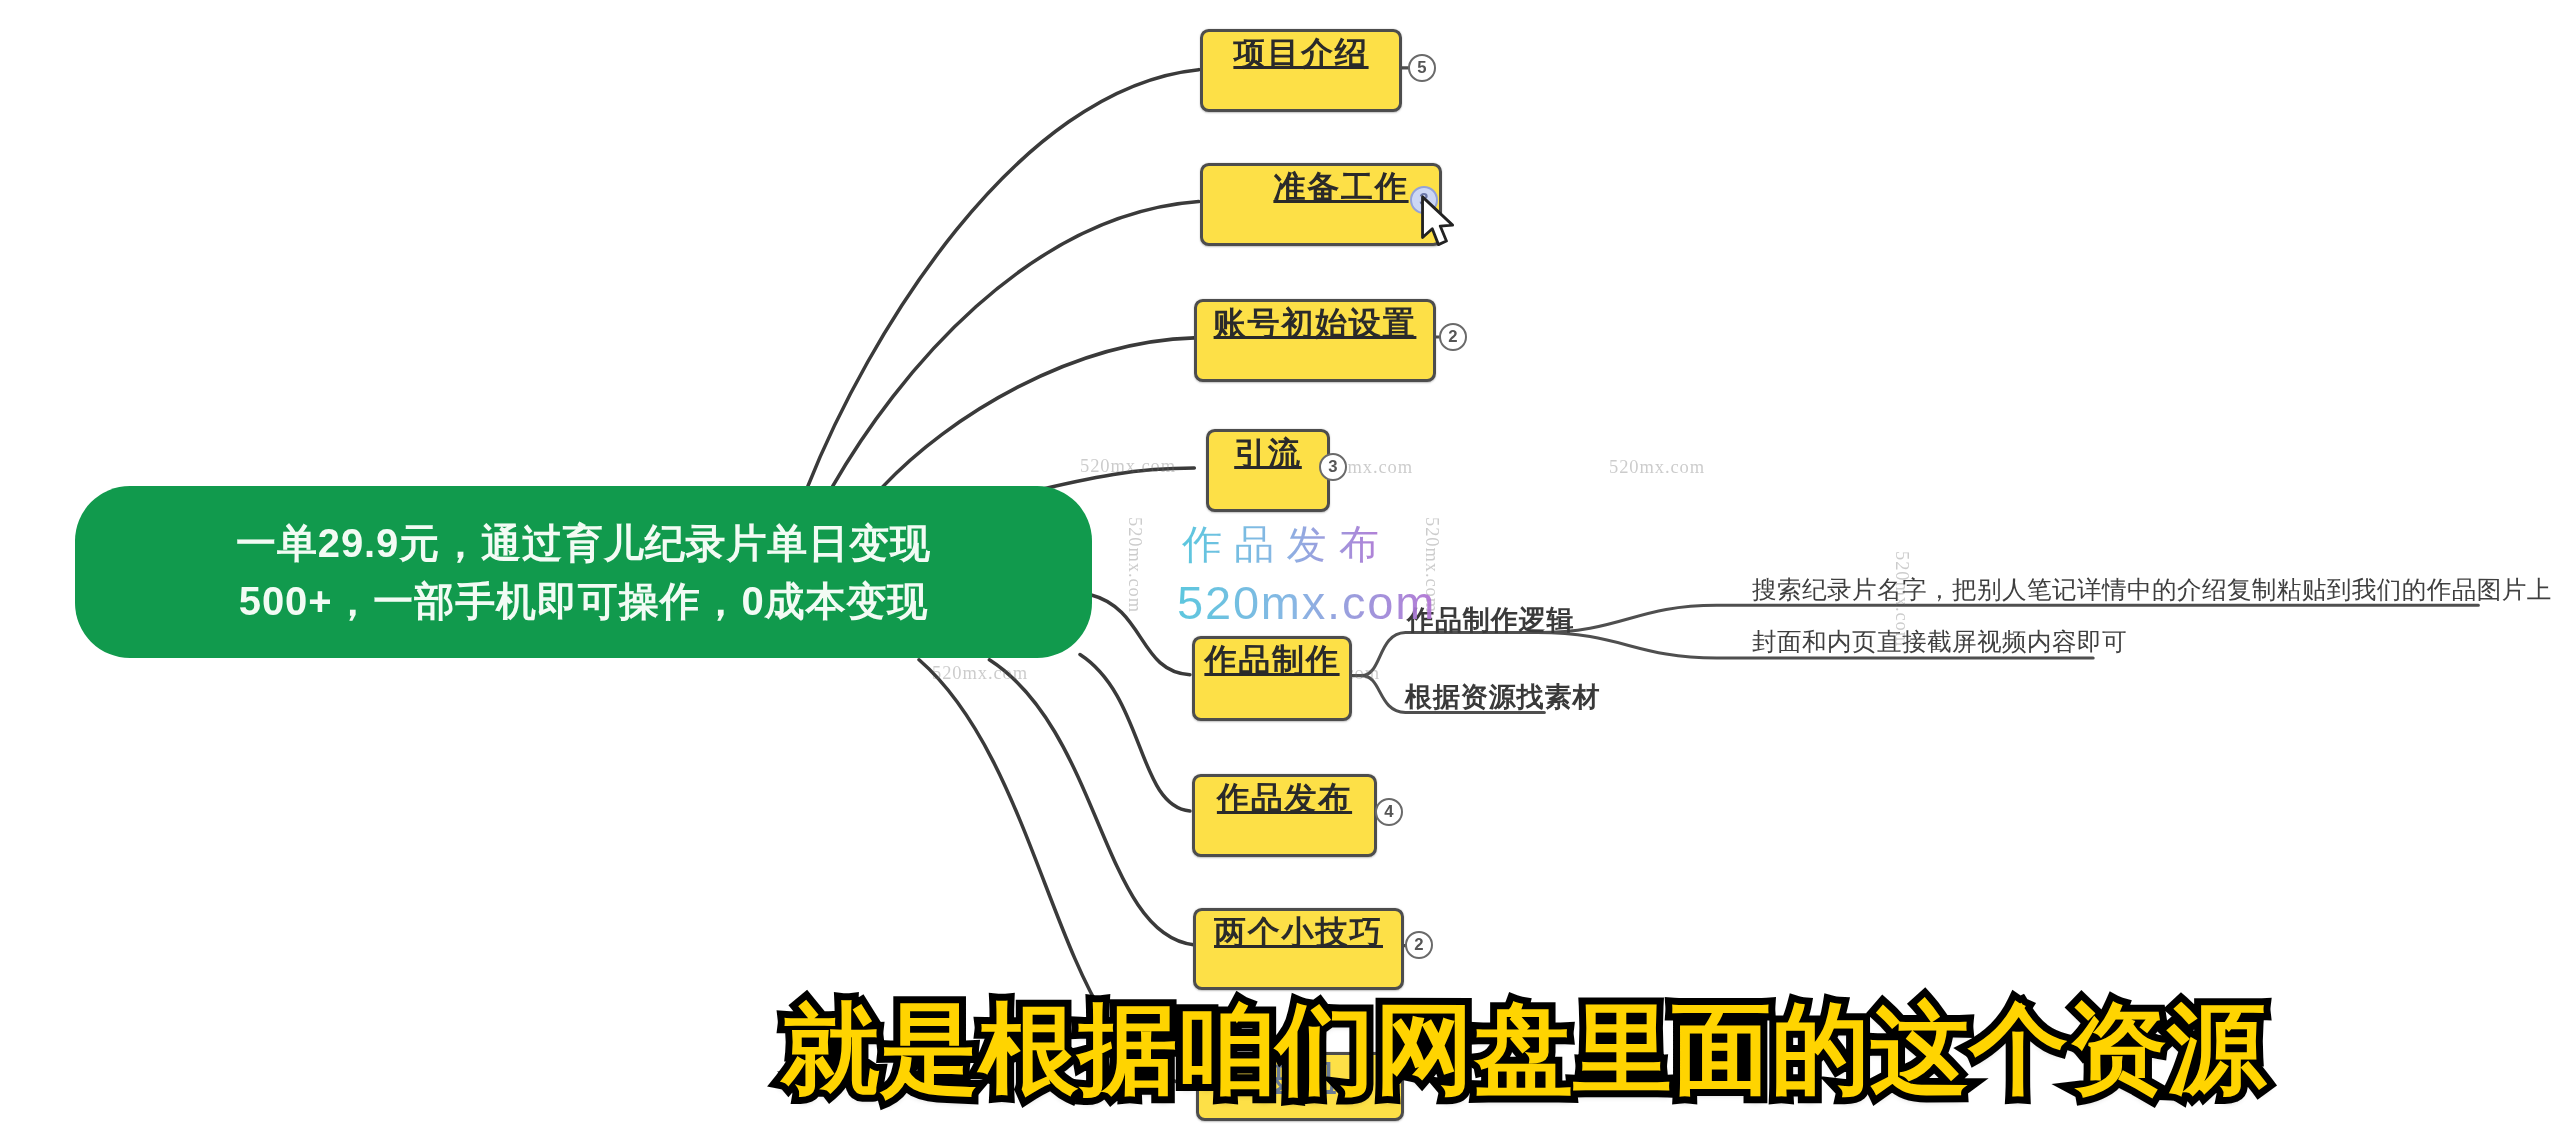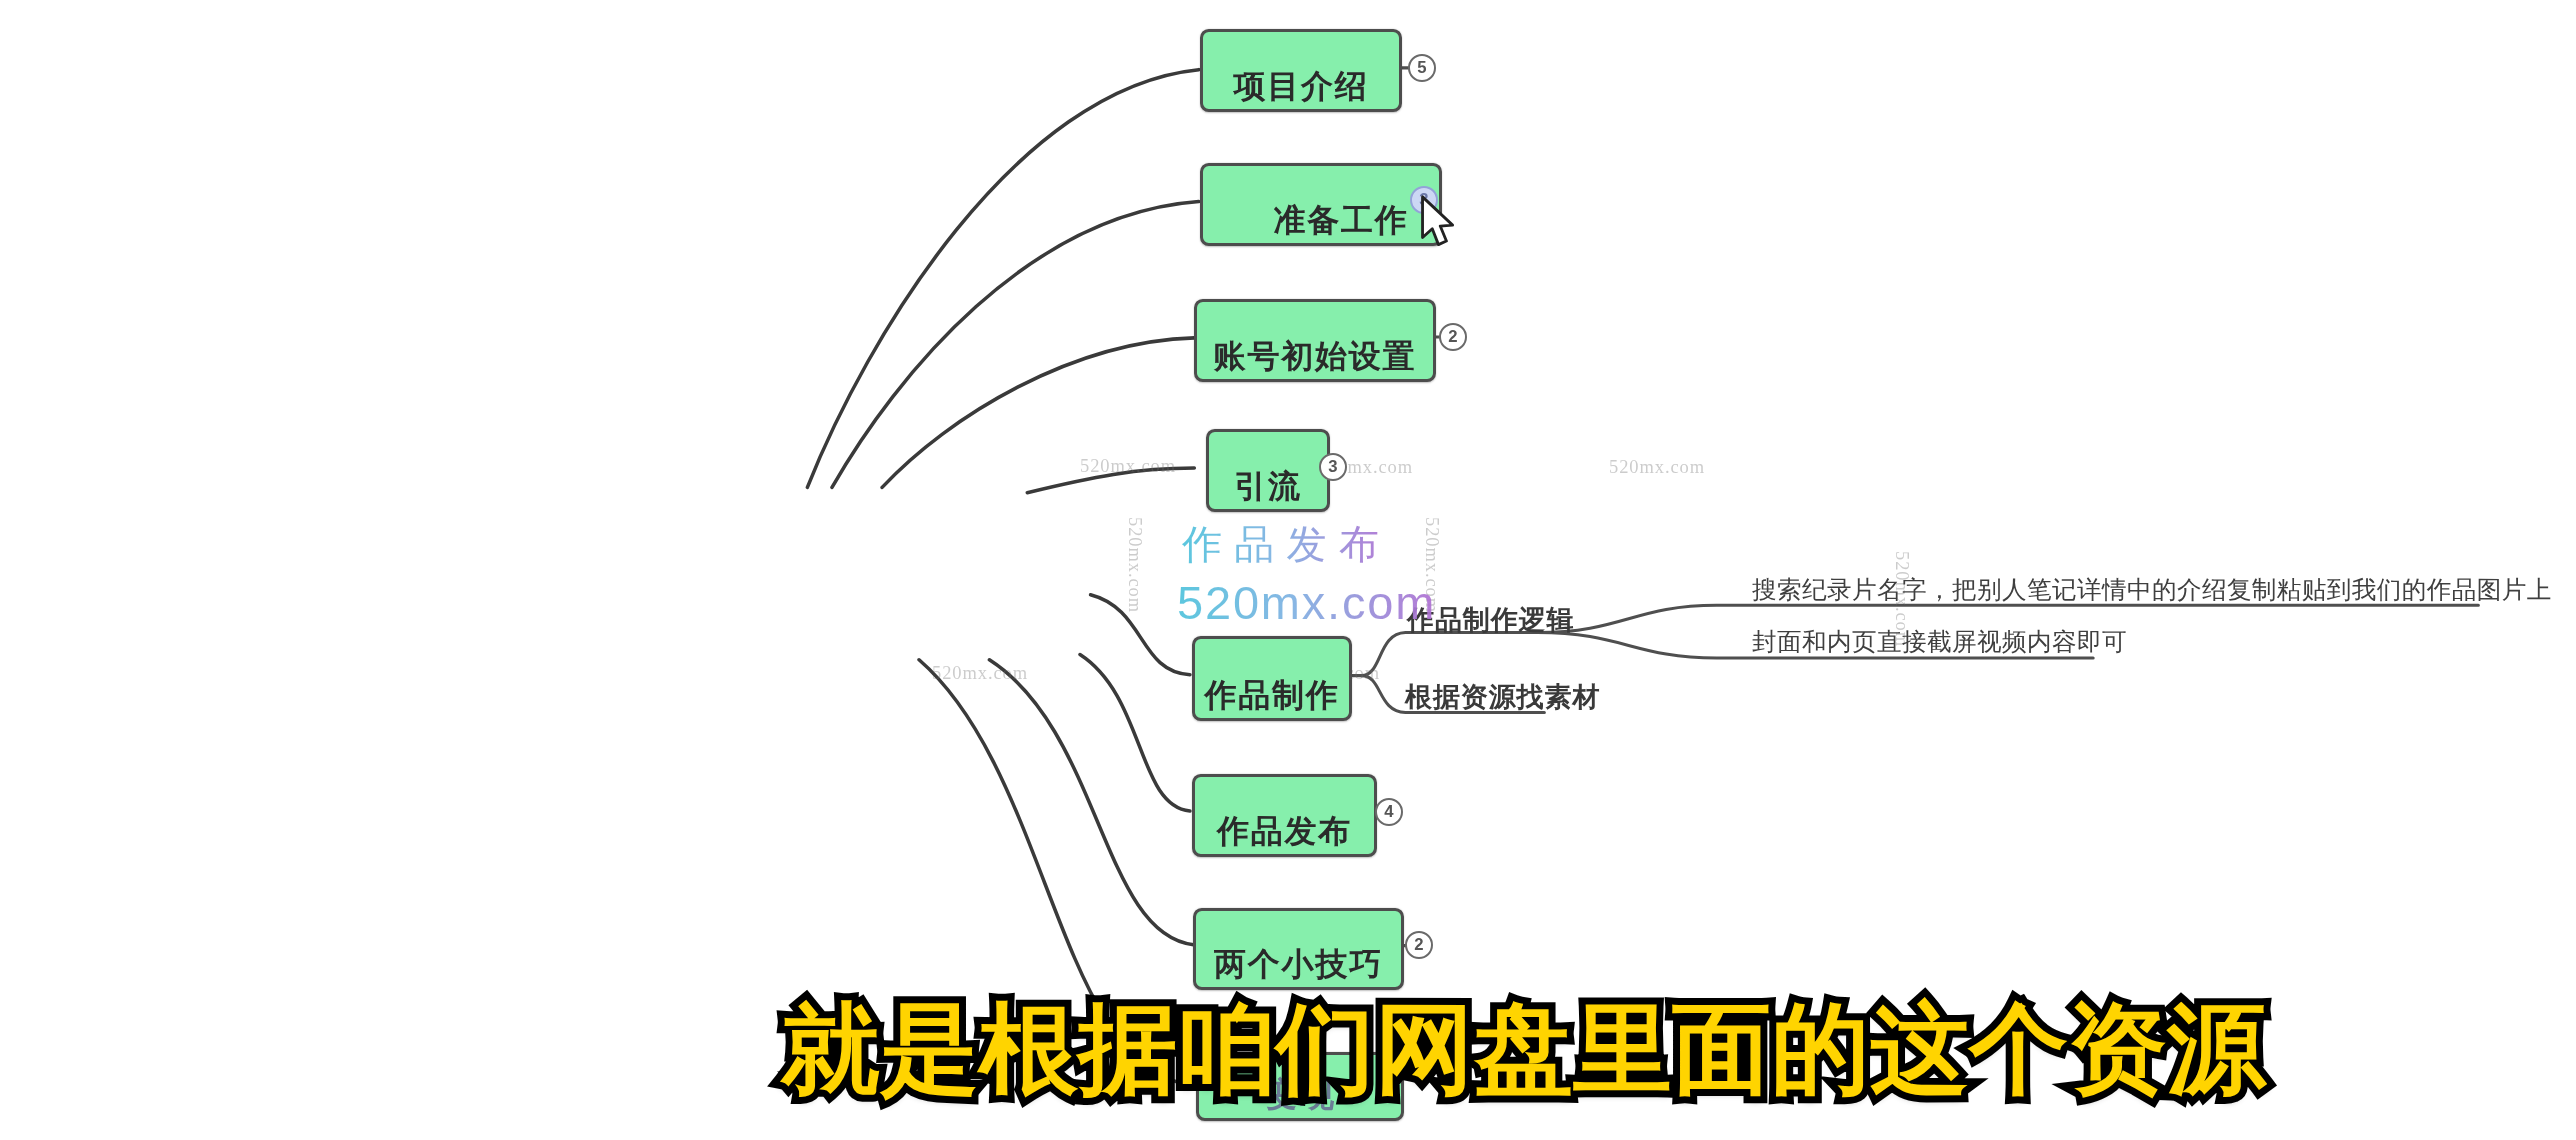--- a/index.html
+++ b/index.html
@@ -11,24 +11,25 @@
   
   .central{
     position:absolute;left:75px;top:486px;width:1017px;height:172px;
     background:#119a4d;border-radius:55px;z-index:2;
     display:flex;flex-direction:column;align-items:center;justify-content:center;
     color:#f2fbf4;font-weight:bold;font-size:40px;line-height:58px;letter-spacing:0.9px;
     text-align:center;
   }
   
   .node{
-    position:absolute;background:#86efac;border:3.5px solid #4d4d4d;border-radius:8.8px;
-    display:flex;align-items:flex-end;justify-content:center;z-index:3;
+    position:absolute;background:#fde047;border:3.5px solid #4d4d4d;border-radius:8.8px;
+    display:flex;align-items:flex-start;justify-content:center;z-index:3;
     font-weight:bold;font-size:32px;color:#2a2a2a;letter-spacing:1.8px;
     box-shadow:0 0.9px 1.8px rgba(0,0,0,0.25);
+    text-decoration:underline;
   }
   .n1{left:1200px;top:29px;width:196px;height:77px;}
   .n2{left:1200px;top:163px;width:196px;height:77px;padding-left:40px;}
   .n3{left:1194px;top:299px;width:236px;height:77px;}
   .n4{left:1194px;top:429px;width:118px;height:77px;margin-left:12px;}
   .n5{left:1192px;top:636px;width:154px;height:79px;}
   .n6{left:1192px;top:774px;width:179px;height:77px;}
   .n7{left:1193px;top:908px;width:205px;height:76px;}
   .n8{left:1196px;top:1052px;width:202px;height:63px;z-index:3;color:#6b7c96;font-size:34px;}
   
@@ -95,20 +96,24 @@
 
       <path d="M 1588,77 L 1603,77"></path>
       <path d="M 1588,228 L 1605,228"></path>
       <path d="M 1626,383 L 1638,383"></path>
       <path d="M 1492,531 L 1502,531"></path>
       <path d="M 1558,923 L 1565,923"></path>
       <path d="M 1590,1075 L 1599,1075"></path>
     </g>
   </svg>
 
+  <div class="central">
+    <div>一单29.9元，通过育儿纪录片单日变现</div>
+    <div>500+，一部手机即可操作，0成本变现</div>
+  </div>
 
   <div class="node n1">
     <span>项目介绍</span>
   </div>
   <div class="node n2">
     <span>准备工作</span>
   </div>
   <div class="node n3">
     <span>账号初始设置</span>
   </div>

